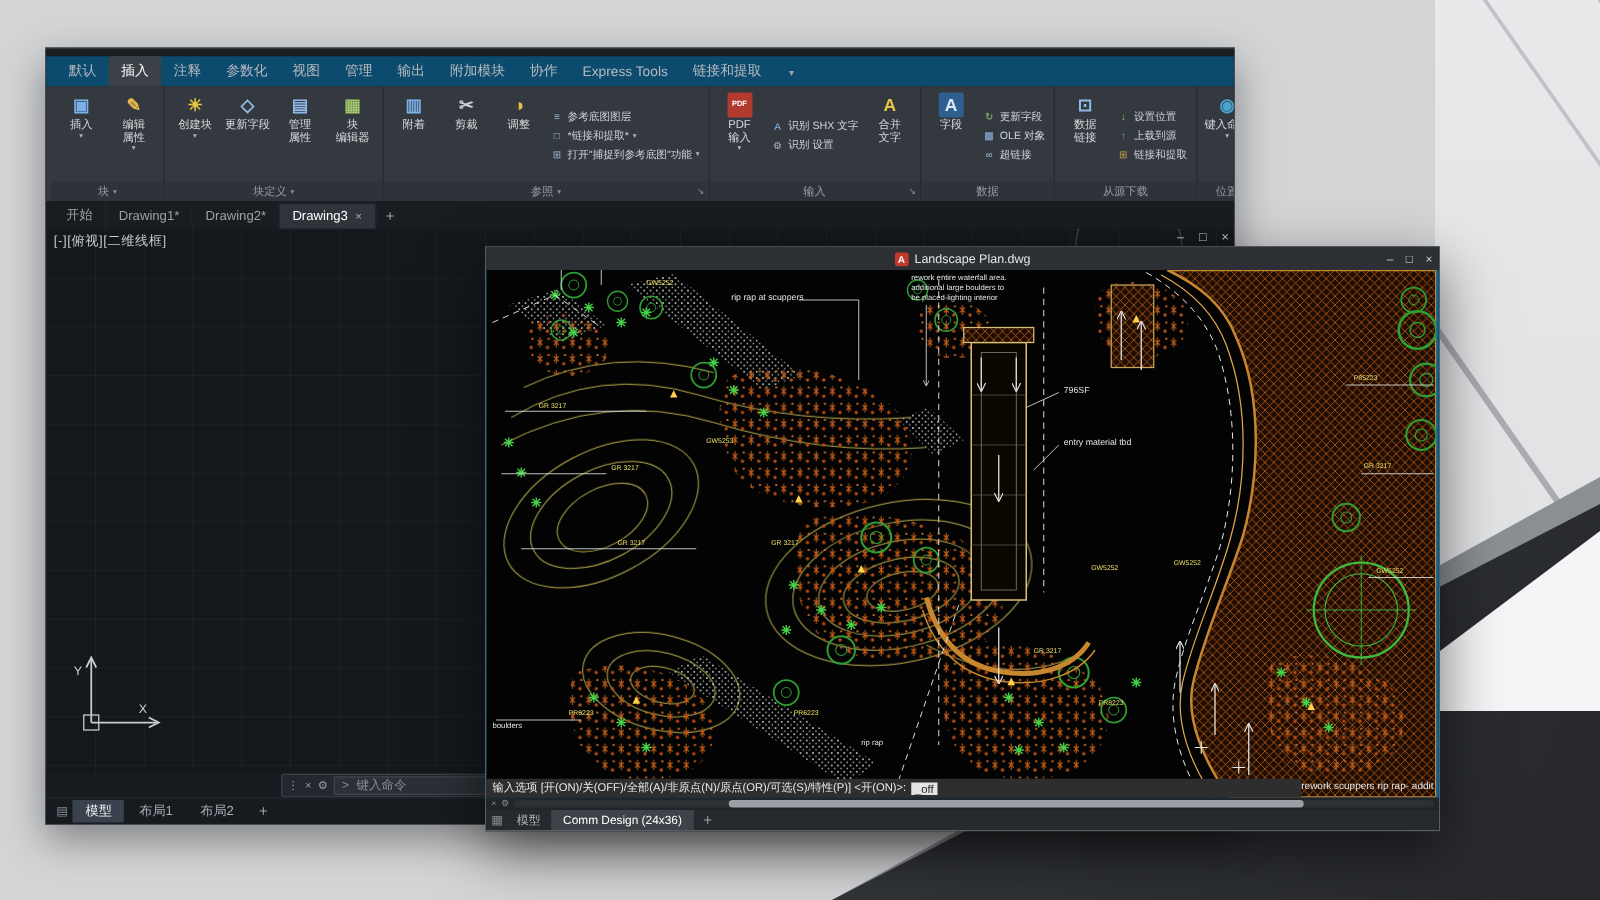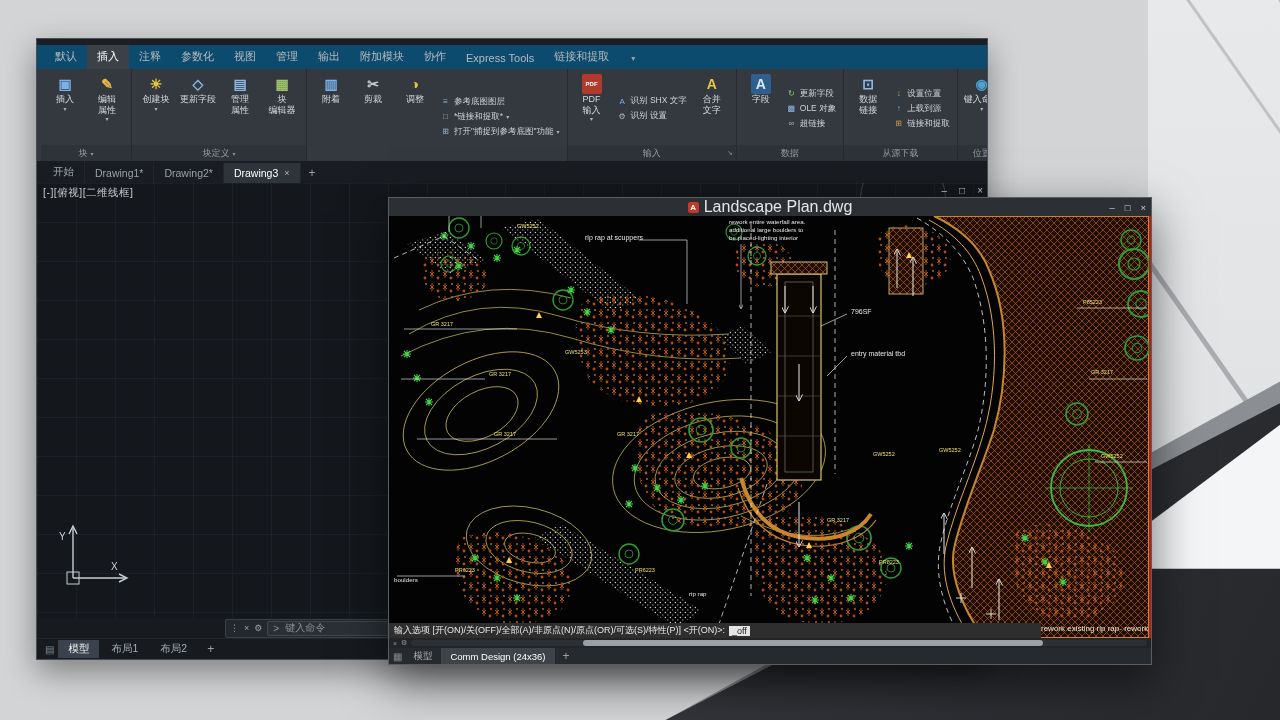--- a/index.html
+++ b/index.html
@@ -72,24 +72,24 @@
   .stab.active{background:#3a434d;color:#eceef0}
   .sicon{font-size:10px;color:#7f868d;margin-right:2px}
   
   .fwin{position:absolute;left:388px;top:197px;width:762px;background:#0b0b0b;
     border:1px solid #5a5e63;box-shadow:0 16px 44px rgba(0,0,0,.55);z-index:10;
     display:flex;flex-direction:column}
   .fttl{height:18px;background:#2c2f34;display:flex;align-items:center;justify-content:center;
     position:relative;gap:5px;flex:none}
   .fticon{width:11px;height:11px;background:#c0392b;border-radius:2px;color:#fff;font-size:8px;
     font-weight:bold;display:flex;align-items:center;justify-content:center}
-  .fttext{font-size:16px;color:#e4e6e8}
+  .fttext{font-size:10px;color:#e4e6e8}
   .fctrls{position:absolute;right:5px;top:0;height:18px;display:flex;align-items:center;
     gap:10px;font-size:9.5px;color:#cdd0d4}
-  .fcanvas{height:422px;position:relative;background:#b91c1c;overflow:hidden;flex:none}
+  .fcanvas{height:422px;position:relative;background:#0369a1;overflow:hidden;flex:none}
   .cl3{position:absolute;left:0;top:407px;width:642px;height:15px;background:#2e2e2e;
     color:#e8e8e8;font-size:9px;display:flex;align-items:center;padding:0 5px;
     white-space:nowrap;overflow:hidden}
   .cloff{background:#e4e4e4;color:#222;padding:0 3px;margin-left:4px}
   .rework{position:absolute;left:652px;top:408px;font-size:8px;color:#e4e4e4;white-space:nowrap}
   .fscroll{height:10px;background:#222528;display:flex;align-items:center;padding:0 4px;gap:4px;flex:none}
   .fsicon{font-size:7px;color:#90969c}
   .ftrack{flex:1;height:6px;background:#2c2f33;border-radius:3px;position:relative}
   .fthumb{position:absolute;left:172px;width:460px;top:0;height:6px;background:#9aa0a6;border-radius:3px}
   .ftabbar{height:16px;background:#26292d;display:flex;align-items:center;padding-left:4px;
@@ -199,20 +199,25 @@
               <span class="rowic" style="color: rgb(154, 184, 216);">□</span>
               <span>*链接和提取*</span>
               <span class="barrow">▾</span>
             </div>
             <div class="rowbtn">
               <span class="rowic" style="color: rgb(154, 184, 216);">⊞</span>
               <span>打开"捕捉到参考底图"功能</span>
               <span class="barrow">▾</span>
             </div>
           </div>
+        </div>
+        <div class="plabel">
+          <span>参照</span>
+          <span class="pflyout">▾</span>
+          <span class="plauncher">↘</span>
         </div>
       </div>
       <div class="panel">
         <div class="pbody">
           <div class="bigbtn">
             <span class="ic" style="color: rgb(255, 255, 255); background: rgb(176, 58, 46); font-size: 6px;">PDF</span>
             <div class="blines">PDF</div>
             <div class="blines">输入</div>
             <div class="barrow">▾</div>
           </div>
@@ -578,21 +583,21 @@
       <text class="ann" x="462" y="140">entry material tbd</text>
       <text class="ann-s" x="5" y="366">boulders</text>
       <text class="ann-s" x="300" y="380">rip rap</text>
     </svg>
     
     
     <div class="cl3">
       <span>输入选项 [开(ON)/关(OFF)/全部(A)/非原点(N)/原点(OR)/可选(S)/特性(P)] &lt;开(ON)&gt;:</span>
       <span class="cloff">_off</span>
     </div>
-    <div class="rework">rework existing rip rap- rework</div>
+    <div class="rework">rework scuppers rip rap- addit</div>
   </div>
   <div class="fscroll">
     <span class="fsicon">×</span>
     <span class="fsicon">⚙</span>
     <div class="ftrack">
       <div class="fthumb"></div>
     </div>
   </div>
   <div class="ftabbar">
     <span class="sicon">▦</span>

